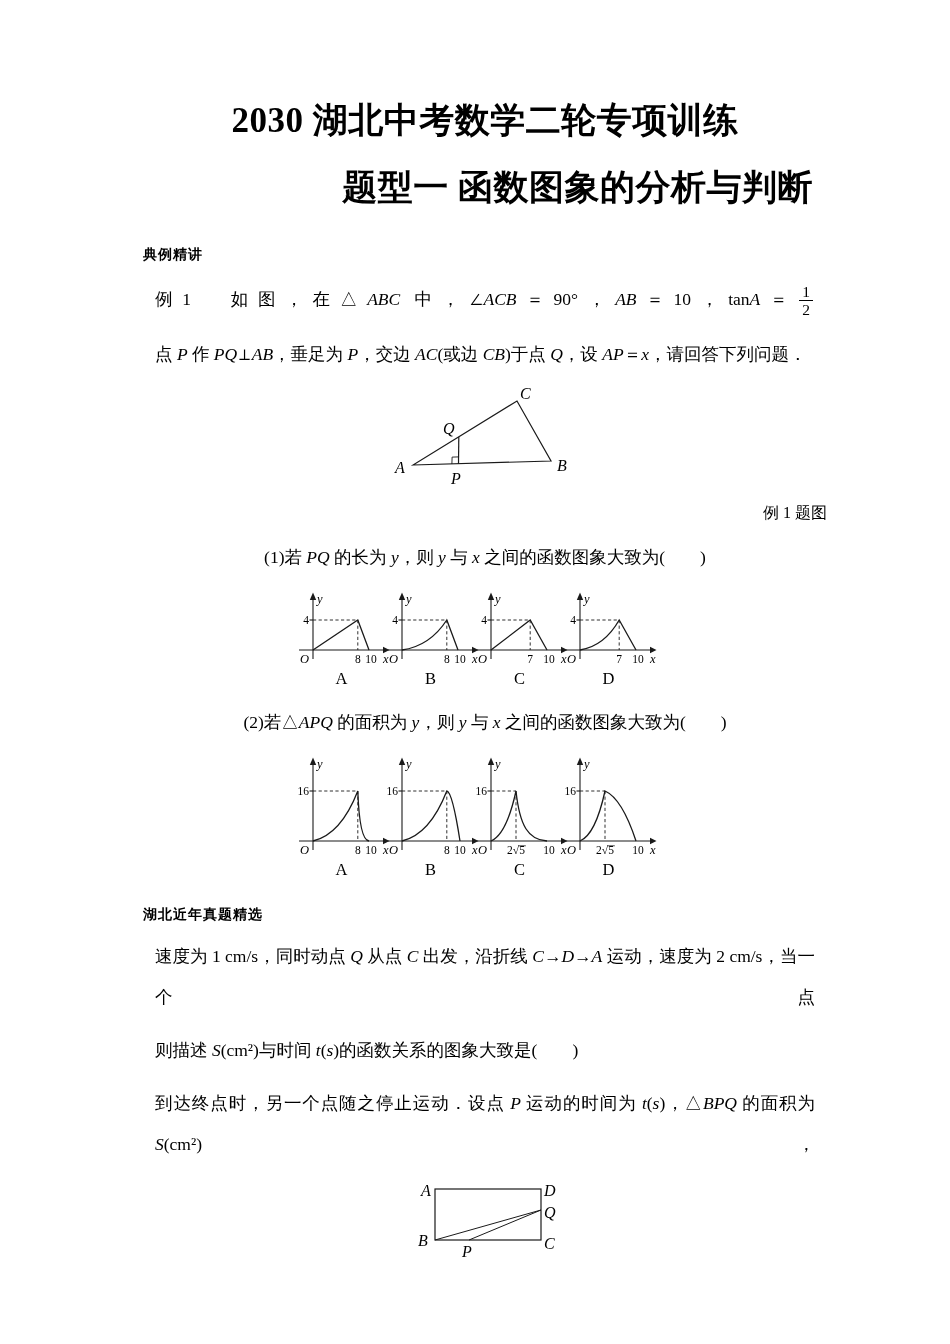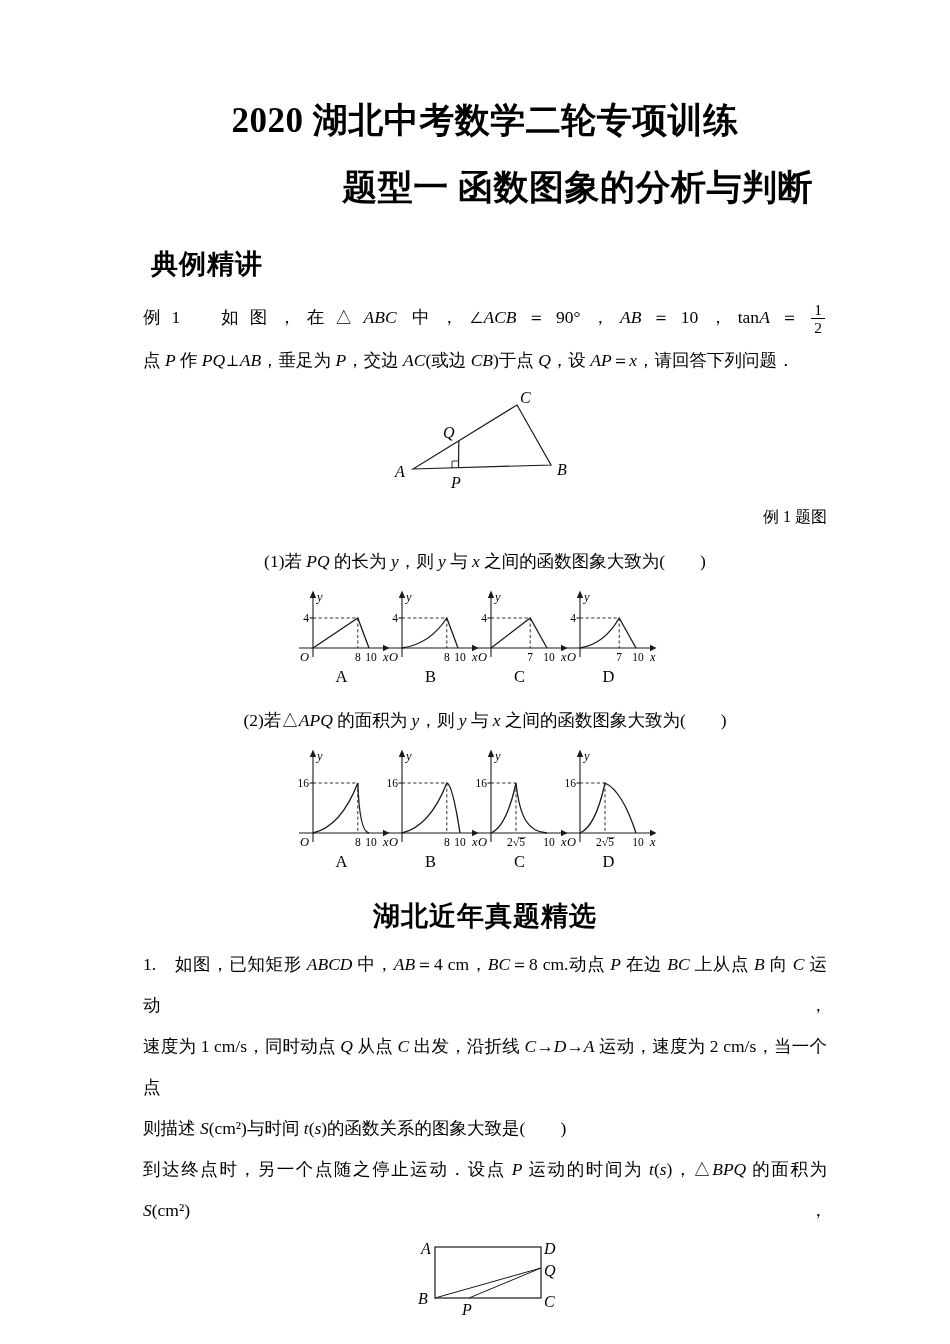--- a/index.html
+++ b/index.html
@@ -3,24 +3,24 @@
 <meta charset="utf-8">
 <style>
   html,body { margin:0; padding:0; background:#ffffff; }
   body { width:950px; height:1344px; font-family:"Liberation Serif", serif; color:#000; position:relative; overflow:hidden; }
   .content { padding:0 123px 0 143px; }
 
   .t1 { text-align:center; font-size:35px; font-weight:bold; margin:95px 0 0; line-height:1.5; letter-spacing:0.5px; }
   .t2 { text-align:right; font-size:35px; font-weight:bold; margin:14px; line-height:1.5; letter-spacing:0.5px; }
   .subtitle { text-align:center; font-family:"Liberation Sans", sans-serif; font-size:24px; font-weight:bold; margin:10px 0 0; letter-spacing:2px; }
 
-  .sec-h { font-family:"Liberation Sans", sans-serif; font-size:27px; font-weight:bold; margin:32px 8px 0; letter-spacing:1px; }
-  .sec-h2 { margin-top:26px;text-align:center; }
-
-  .para { font-size:17.5px; line-height:41px; margin:0; }
+  .sec-h { font-family:"Liberation Sans", sans-serif; font-size:14px; font-weight:bold; margin:32px 0 0; letter-spacing:1px; }
+  .sec-h2 { margin-top:26px; }
+
+  .para { font-size:17.5px; line-height:41px; margin:12px; }
   .mt i { font-family:"Liberation Serif", serif; }
   .j-last { text-align:justify; text-align-last:justify; }
   .ex-line1 { margin-top:12px; line-height:46px; }
   .ex-num { margin-right:30px; }
   .q-line { margin-top:13px;text-align:center; }
 
   .frac { display:inline-flex; flex-direction:column; align-items:center; vertical-align:middle; line-height:1.1; font-size:15.5px; margin:0 2px; font-style:italic; }
   .fr-n { border-bottom:1.3px solid #000; padding:0 3px; font-style:normal; }
   .fr-d { font-style:normal; }
 
@@ -39,21 +39,21 @@
   .dash { stroke:#1a1a1a; stroke-width:0.9; stroke-dasharray:3.2,2.4; }
   .curve { stroke:#1a1a1a; stroke-width:1.3; fill:none; }
   .tk { font:11.5px "Liberation Serif", serif; fill:#000; }
   .ol { font:italic 12.5px "Liberation Serif", serif; fill:#000; }
 </style>
 </head>
 <body>
 
 <div class="content">
 
-  <h1 class="t1">2020 湖北中考数学二轮专项训练</h1>
+  <h1 class="t1">2030 湖北中考数学二轮专项训练</h1>
   <h1 class="t2">题型一 函数图象的分析与判断</h1>
 
   <h3 class="sec-h">典例精讲</h3>
 
   <p class="para mt ex-line1 j-last"><span class="ex-num">例1</span><span><span>如图，在△<i>ABC</i> 中，∠<i>ACB</i>＝90°，<i>AB</i>＝10，tan<i>A</i>＝</span></span><span class="frac">
         <span class="fr-n">1</span>
         <span class="fr-d">2</span>
       </span></p>
   <p class="para mt"><span>点 <i>P</i> 作 <i>PQ</i>⊥<i>AB</i>，垂足为 <i>P</i>，交边 <i>AC</i>(或边 <i>CB</i>)于点 <i>Q</i>，设 <i>AP</i>＝<i>x</i>，请回答下列问题．</span></p>
 
@@ -234,21 +234,20 @@
       <text class="ol" x="90" y="99">x</text>
       <text class="ol" x="24" y="13">y</text>
       <line class="ax" style="stroke-width:0.8" x1="47.3" y1="90.8" x2="54.8" y2="90.8"></line>
     </svg>
         <div class="graph-letter">D</div>
       </div>
     </div>
 
   <h3 class="sec-h sec-h2">湖北近年真题精选</h3>
 
-  <p class="para mt j-last" style="margin-top:10px"><span>1.　如图，已知矩形 <i>ABCD</i> 中，<i>AB</i>＝4 cm，<i>BC</i>＝8 cm.动点 <i>P</i> 在边 <i>BC</i> 上从点 <i>B</i> 向 <i>C</i> 运动，</span></p>
   <p class="para mt j-last"><span>速度为 1 cm/s，同时动点 <i>Q</i> 从点 <i>C</i> 出发，沿折线 <i>C</i>→<i>D</i>→<i>A</i> 运动，速度为 2 cm/s，当一个点</span></p>
   <p class="para mt"><span>则描述 <i>S</i>(cm²)与时间 <i>t</i>(<i>s</i>)的函数关系的图象大致是(　　)</span></p>
   <p class="para mt j-last"><span>到达终点时，另一个点随之停止运动．设点 <i>P</i> 运动的时间为 <i>t</i>(<i>s</i>)，△<i>BPQ</i> 的面积为 <i>S</i>(cm²)，</span></p>
 
   <div class="fig" style="margin-top:4px">
     <svg width="160" height="85" viewBox="0 0 160 85">
       <rect class="fig-line" x="30" y="12" width="106" height="51"></rect>
       <line class="fig-line" x1="30" y1="63" x2="136" y2="33" style="stroke-width:1"></line>
       <line class="fig-line" x1="64" y1="63" x2="136" y2="33" style="stroke-width:1"></line>
       <text class="fl" x="16" y="19">A</text>

